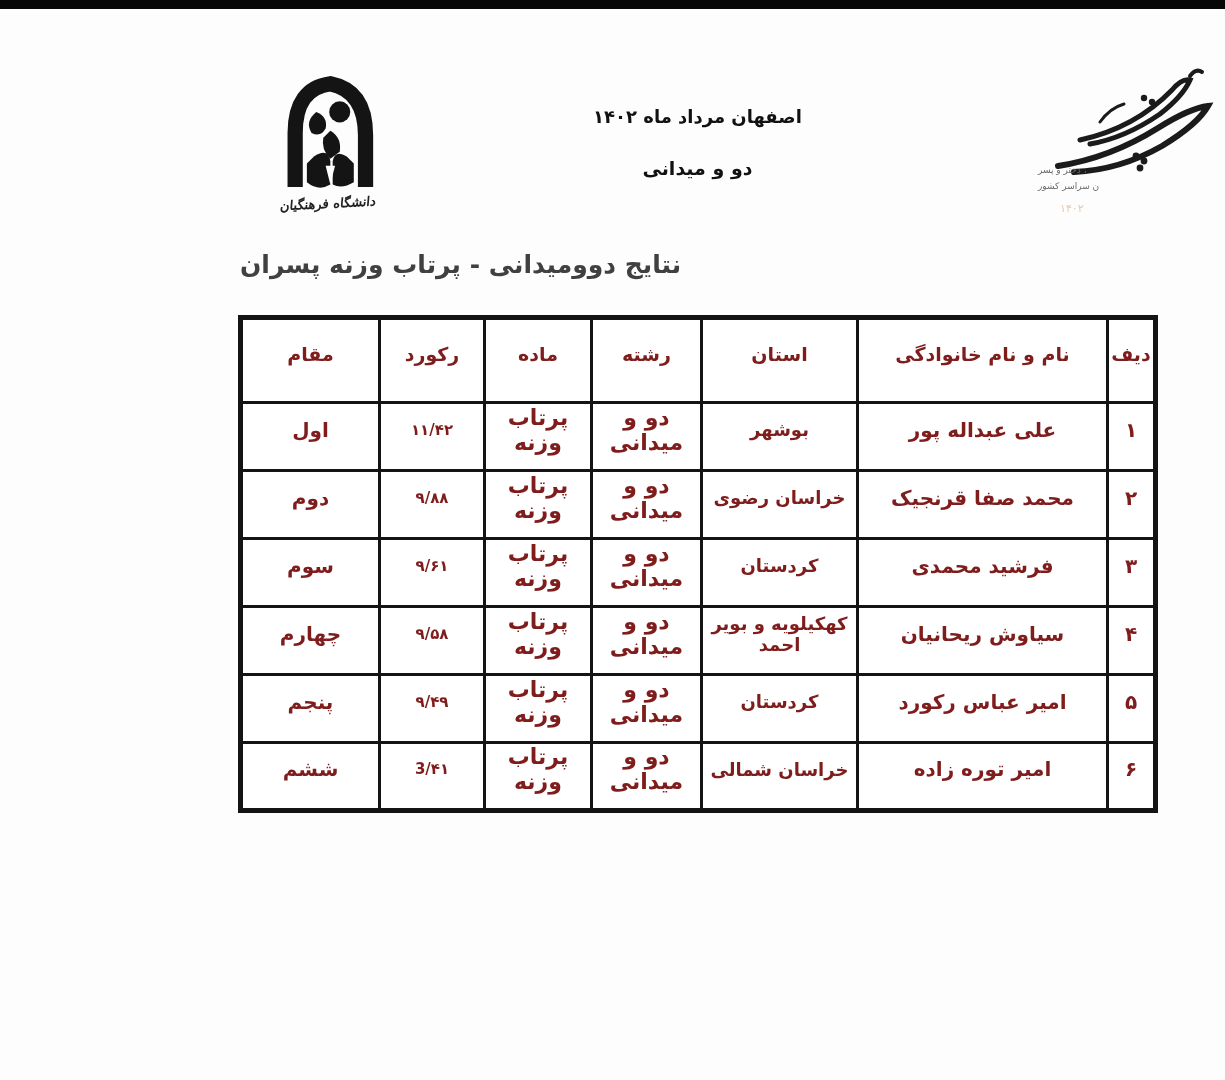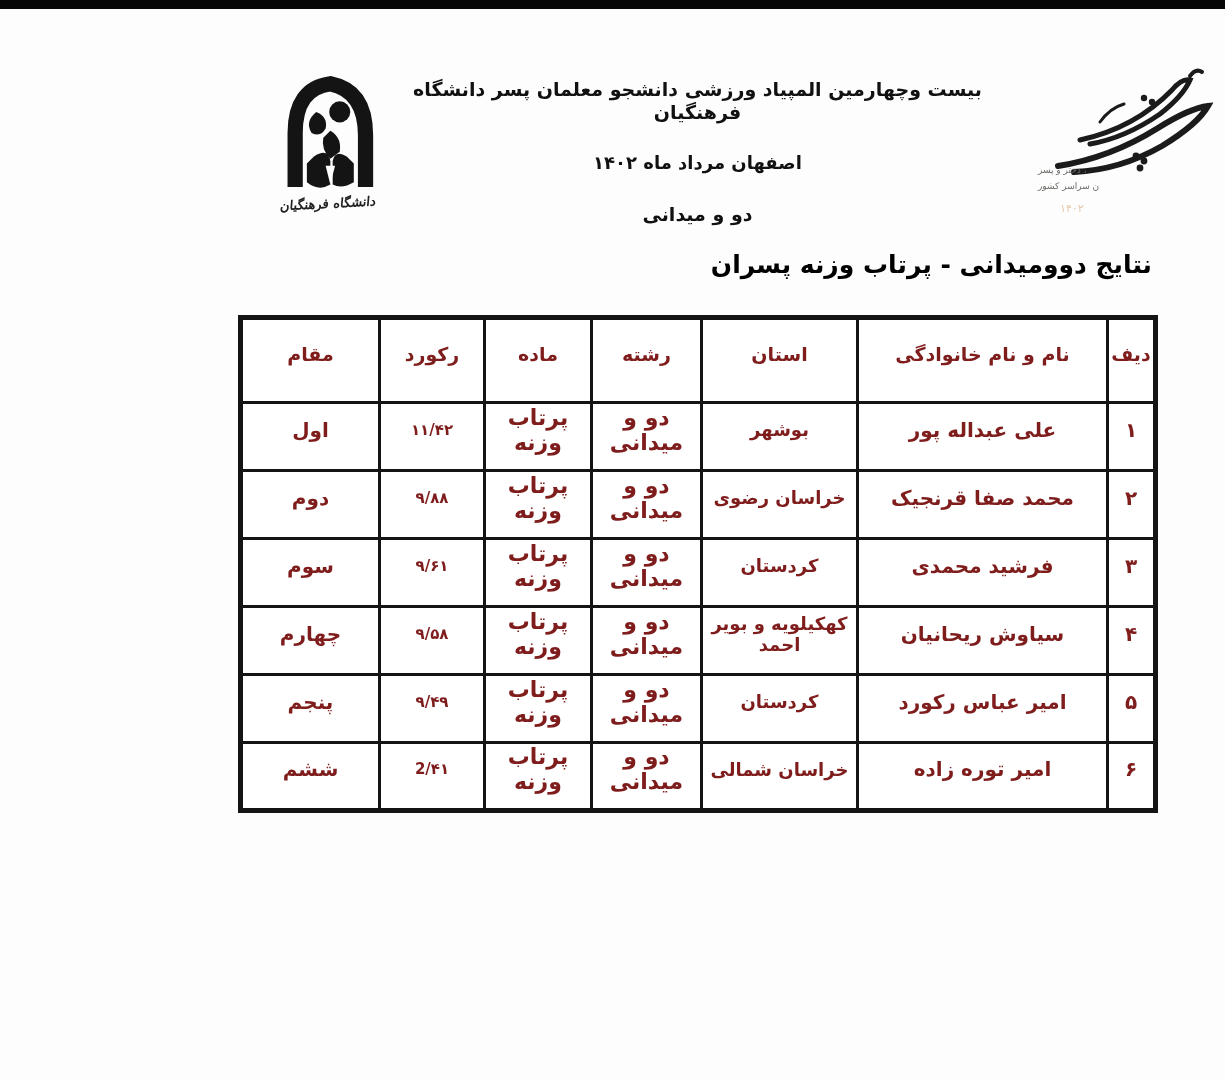--- a/index.html
+++ b/index.html
@@ -50,22 +50,22 @@
     line-height:1.8; filter:blur(0.4px);
   }
   .right-logo-year {
     position:absolute; top:140px; left:40px;
     font-size:11px; color:#c8873f; opacity:.45; filter:blur(0.6px);
   }
 
   
   .doc-title {
     position:absolute; top:250px; left:240px; width:912px;
-    text-align:right;
-    font-size:25px; font-weight:700; color:#000000;
+    text-align:left;
+    font-size:25px; font-weight:700; color:#404040;
     letter-spacing:.5px;
   }
 
   
   .results-table {
     position:absolute; top:315px; left:238px;
     border-collapse:collapse;
     table-layout:fixed;
     background:#fff;
     border:5px solid #141414;
@@ -98,21 +98,20 @@
     <path d="M40,34 Q30,42 36,52 Q44,56 48,48 Q50,38 40,34 Z" fill="#141414"></path>
     <path d="M52,50 Q62,56 60,68 L52,74 Q44,66 46,56 Z" fill="#141414"></path>
     <path d="M38,72 Q50,64 52,76 L52,96 Q42,102 32,94 L32,78 Z" fill="#141414"></path>
     <path d="M66,72 Q56,66 54,76 L54,96 Q62,100 72,94 L72,78 Z" fill="#141414"></path>
     <path d="M48,80 L56,80 L52,96 Z" fill="#fdfdfd"></path>
   </svg>
   <div class="uni-caption">دانشگاه فرهنگیان</div>
 </div>
 
 <div class="header-text">
-  <div class="header-line1">بیست وچهارمین المپیاد ورزشی دانشجو معلمان پسر دانشگاه فرهنگیان</div>
   <div class="header-line2">اصفهان مرداد ماه ۱۴۰۲</div>
   <div class="header-line3">دو و میدانی</div>
 </div>
 
 <div class="right-logo">
   <svg width="220" height="140" viewBox="0 0 220 140">
     <g fill="none" stroke="#1b1b1b" stroke-linecap="round">
       <path d="M40,78 Q95,66 132,28 Q142,16 150,18 Q143,34 120,52 Q85,76 50,82" stroke-width="5"></path>
       <path d="M18,104 Q70,96 118,66 Q150,46 168,44 Q158,62 122,84 Q80,108 34,110" stroke-width="6"></path>
       <path d="M150,14 q6,-8 12,-4" stroke-width="4"></path>
@@ -201,17 +200,17 @@
       <td class="cell-event">پرتاب وزنه</td>
       <td class="cell-record">۹/۴۹</td>
       <td class="cell-rank">پنجم</td>
     </tr>
     <tr>
       <td class="cell-no">۶</td>
       <td class="cell-name">امیر توره زاده</td>
       <td class="cell-province">خراسان شمالی</td>
       <td class="cell-field">دو و میدانی</td>
       <td class="cell-event">پرتاب وزنه</td>
-      <td class="cell-record">2/۴۱</td>
+      <td class="cell-record">3/۴۱</td>
       <td class="cell-rank">ششم</td>
     </tr>
   </tbody>
 </table>
 
 </body></html>

